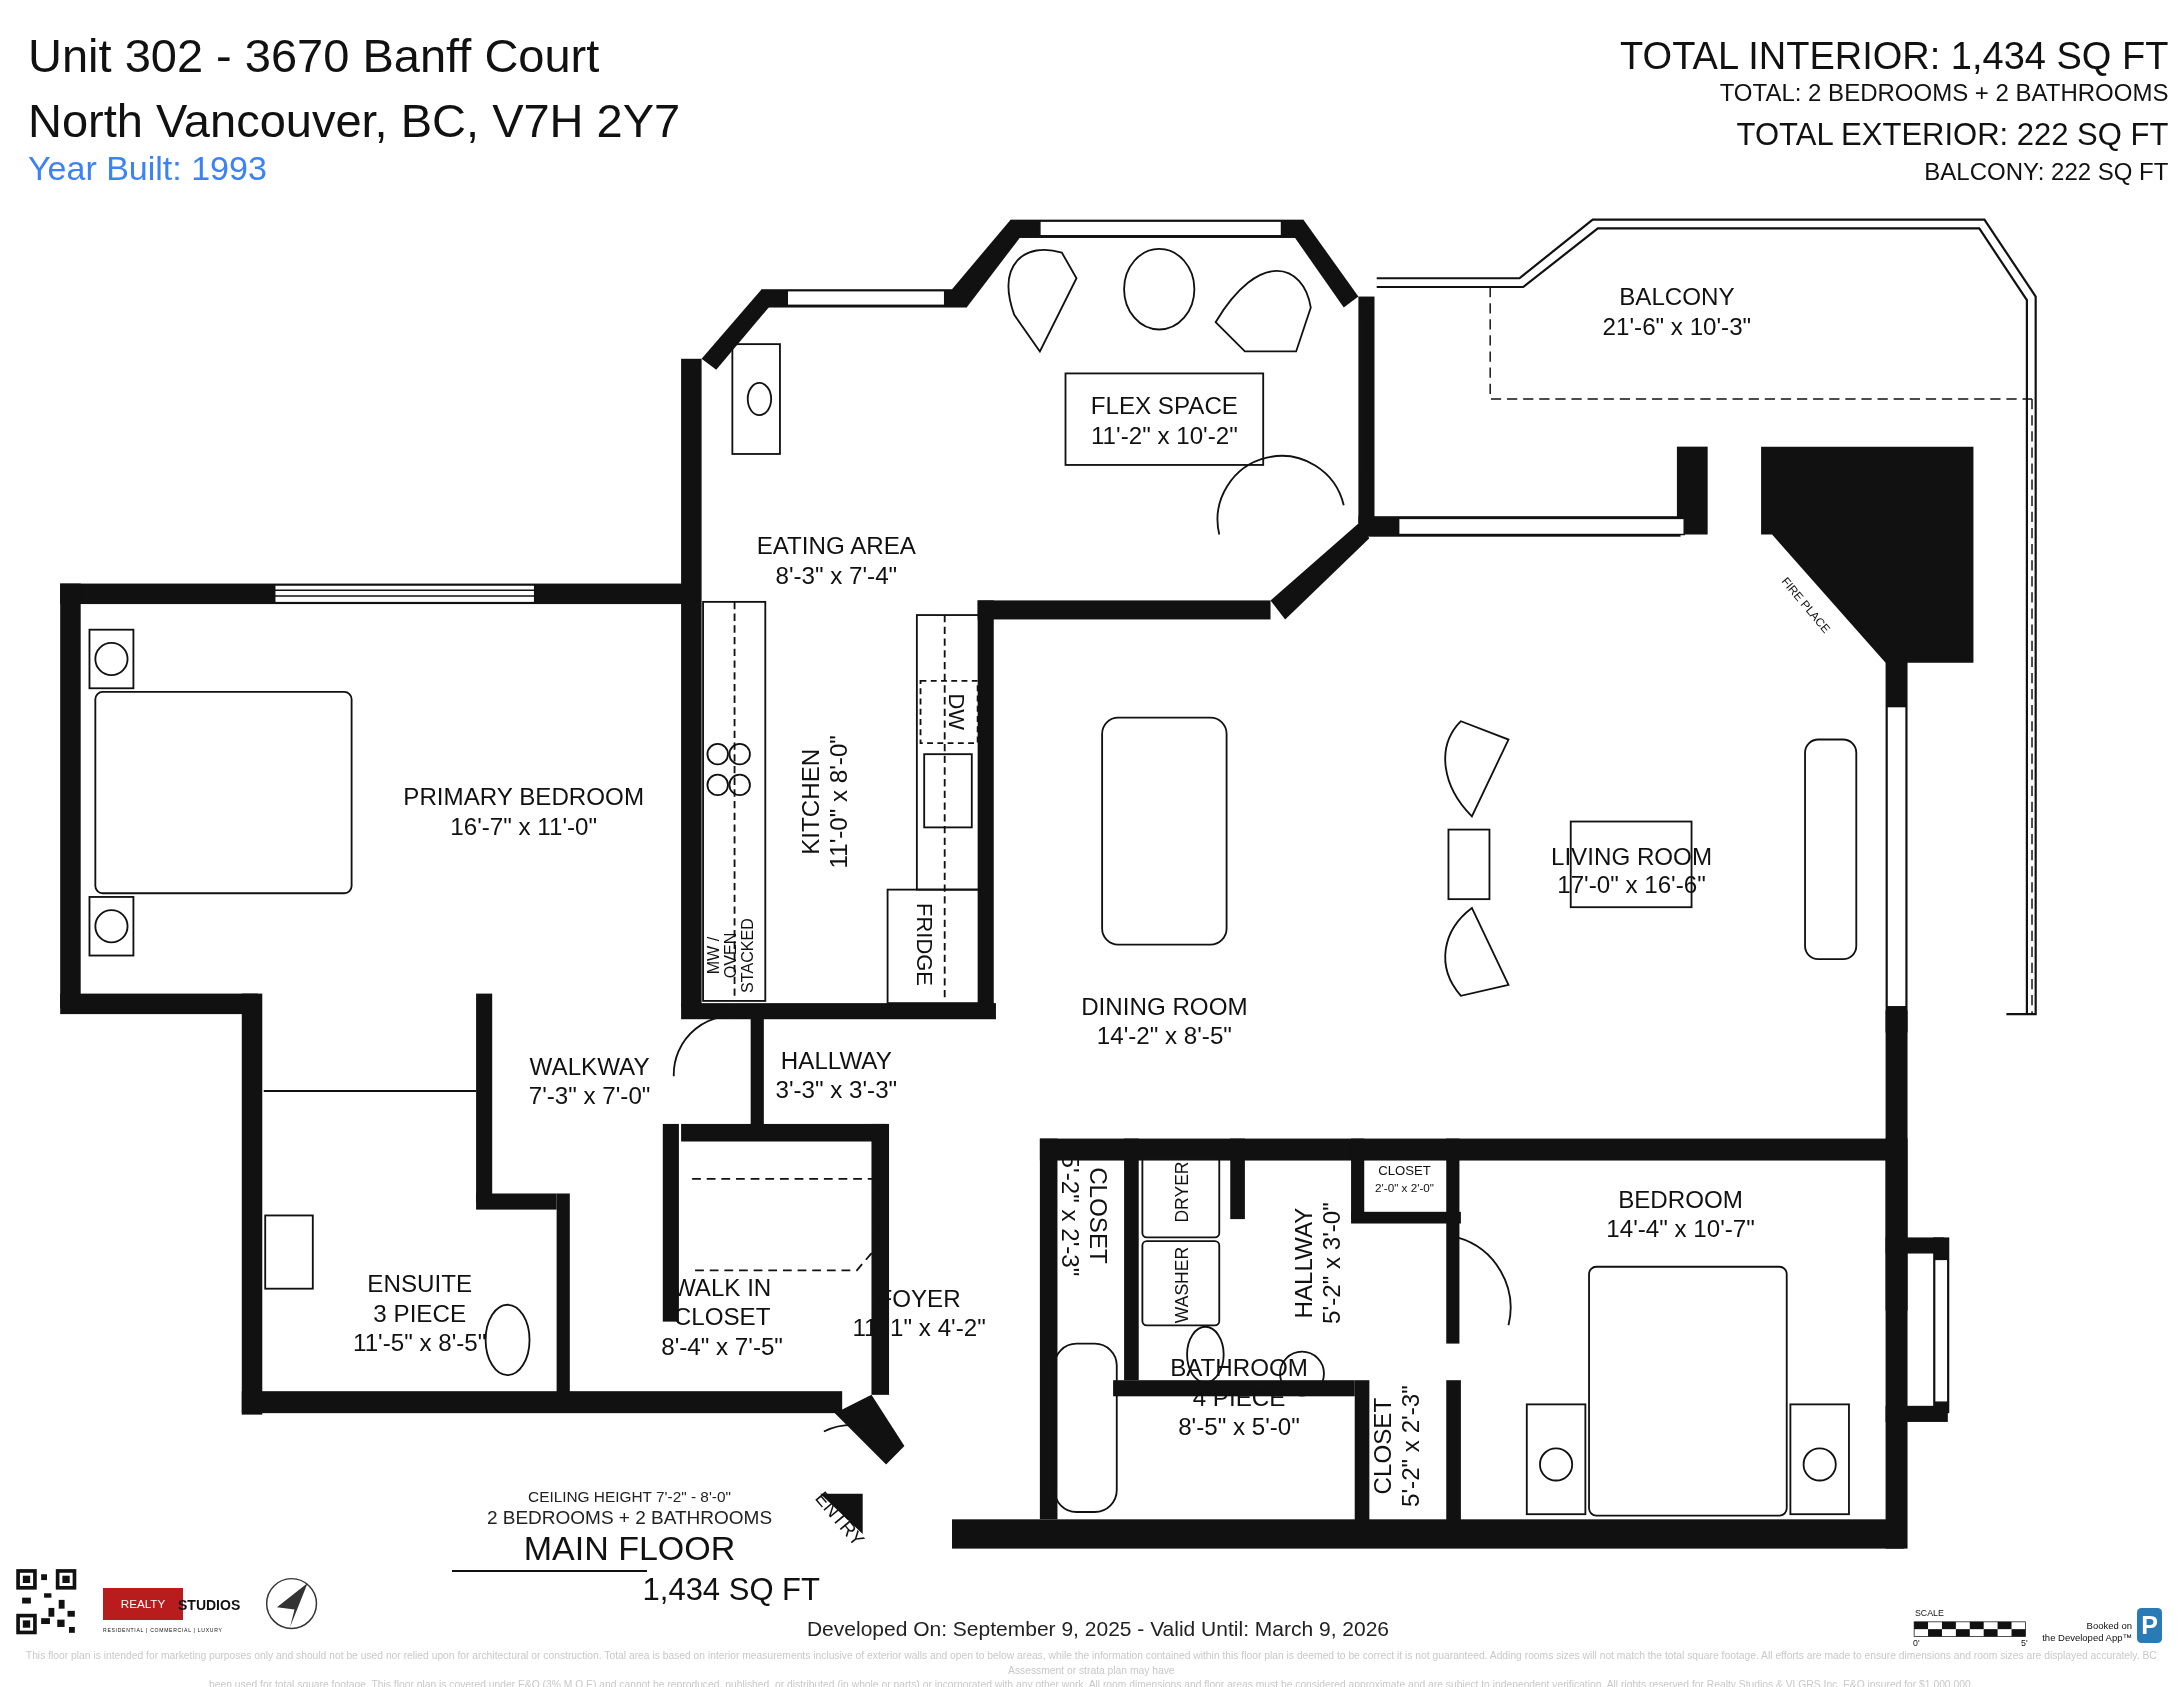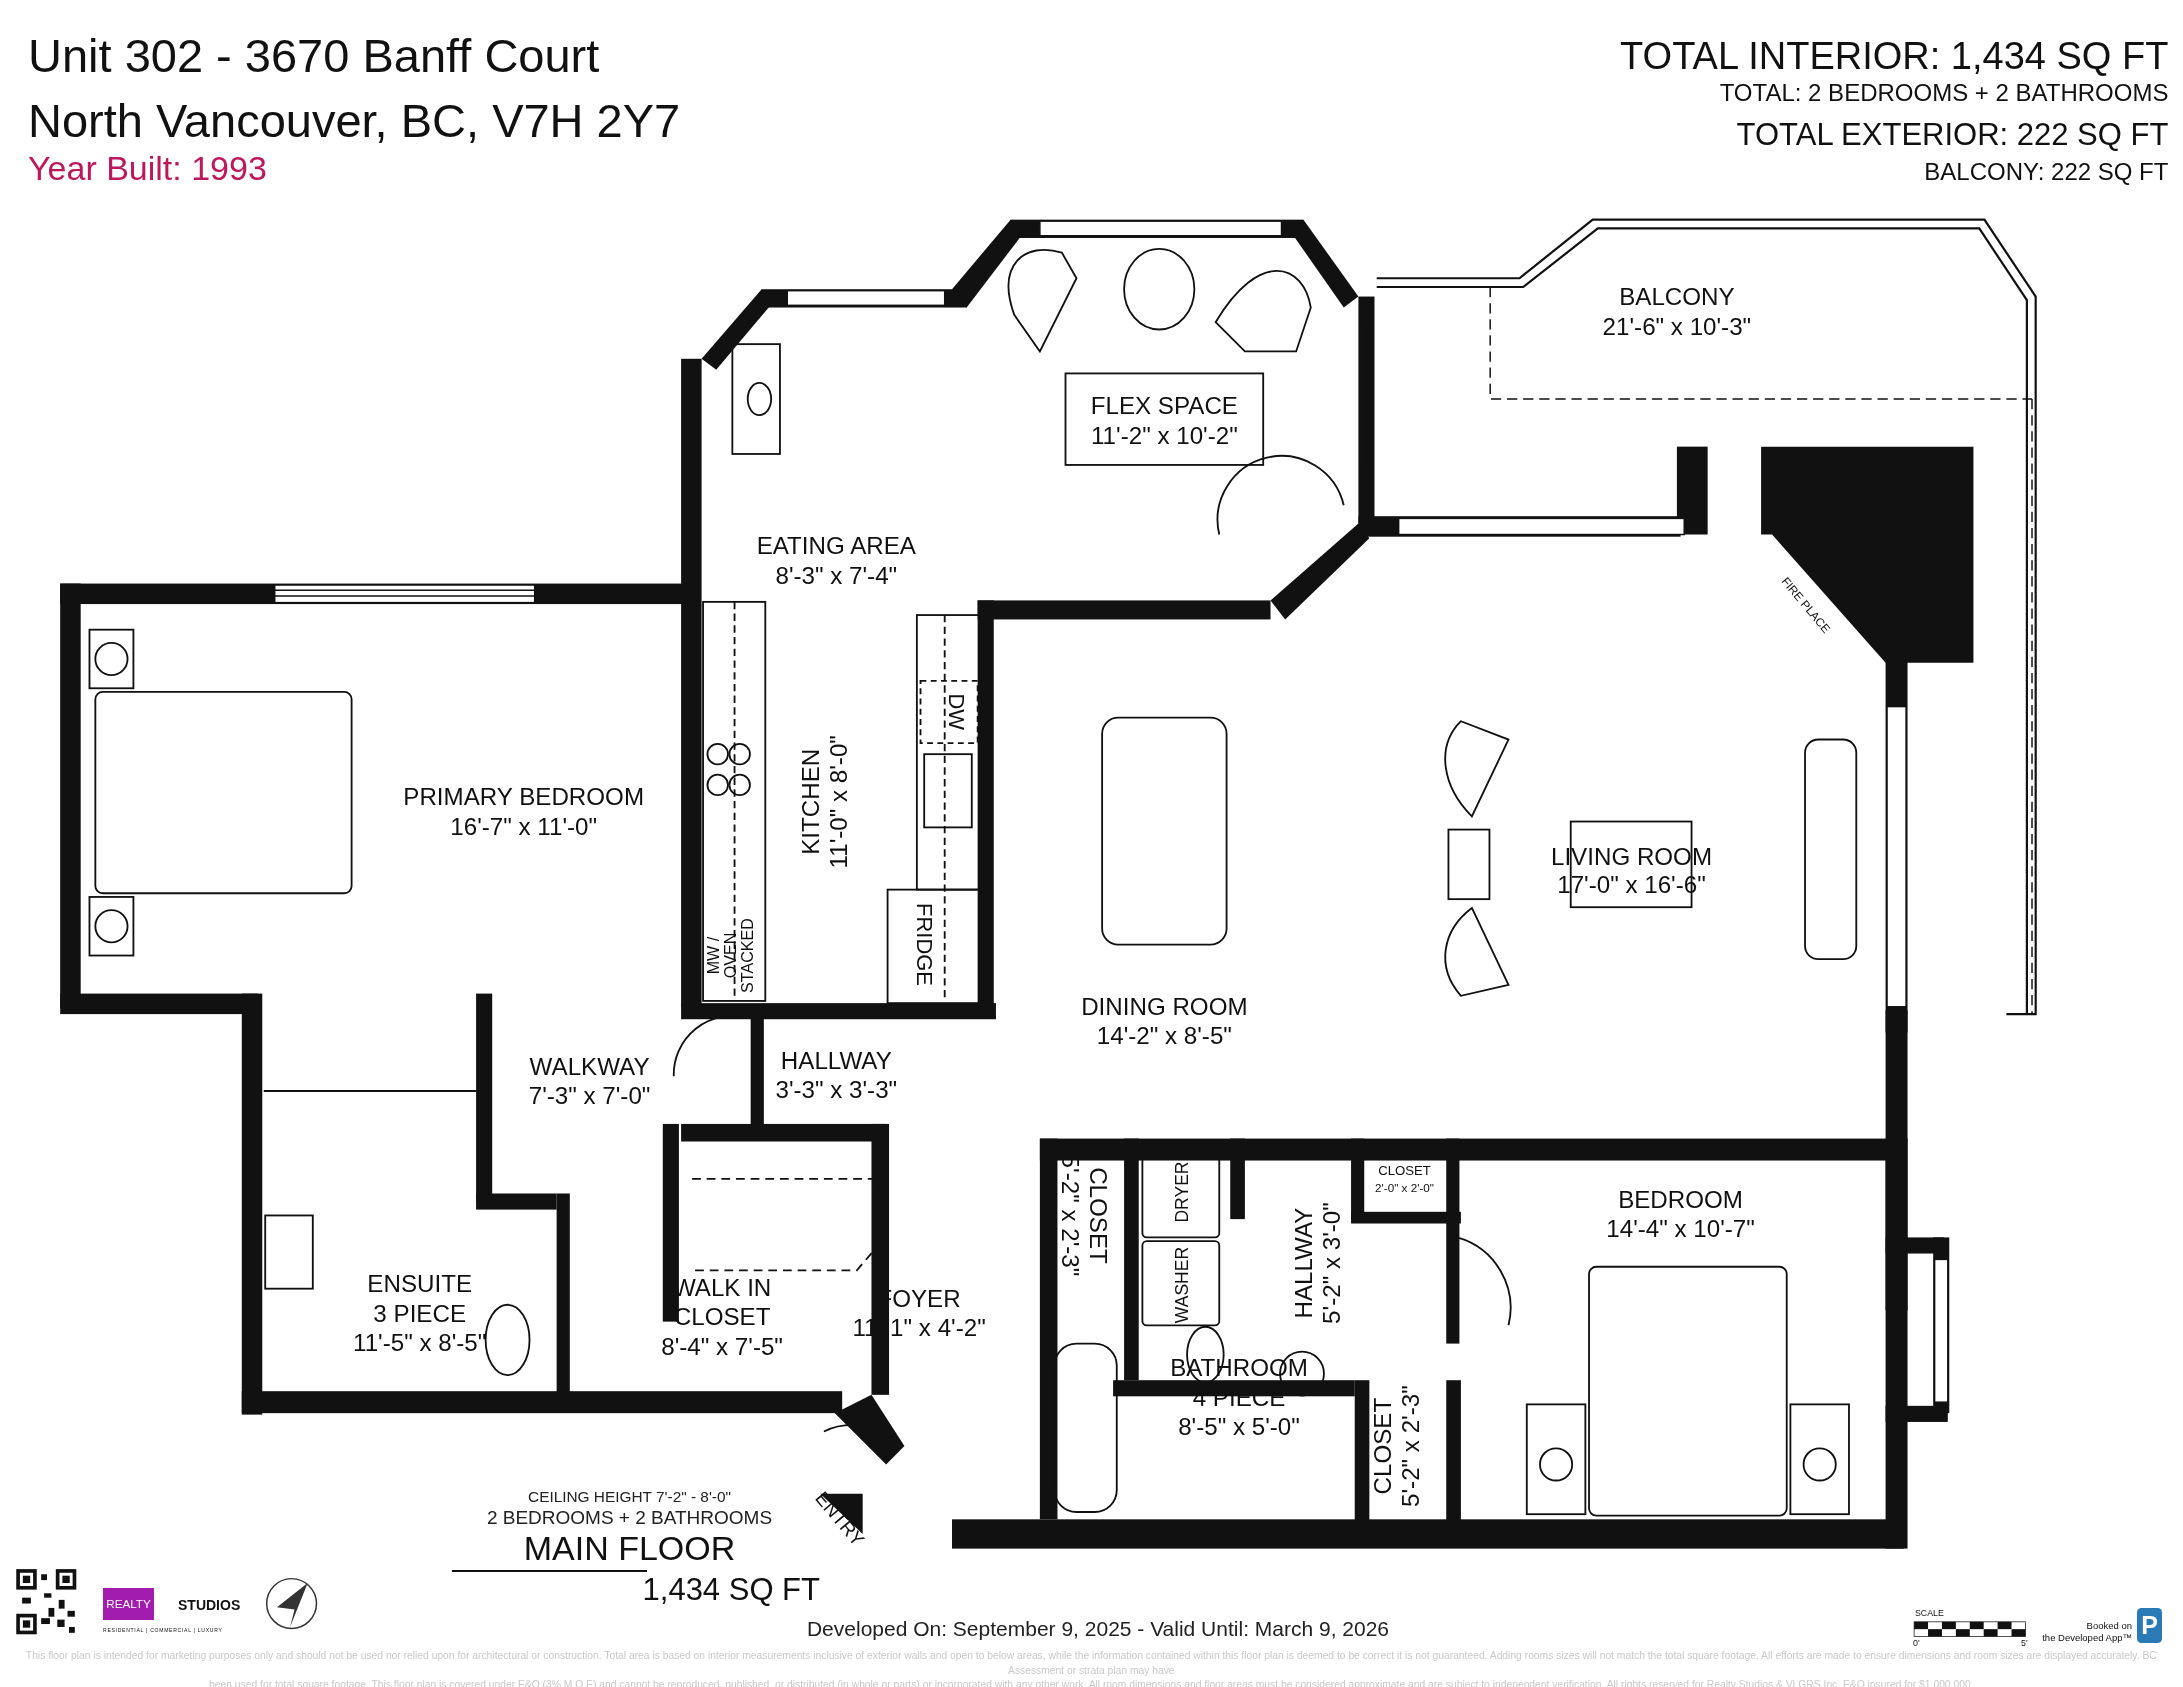--- a/index.html
+++ b/index.html
@@ -1,34 +1,34 @@
 <!DOCTYPE html>
 <html style="font-size:11.7px"><head>
 <meta charset="utf-8">
 <style>
   html, body { margin:0; padding:0; background:#ffffff; }
   body { width:2183px; height:1687px; position:relative; overflow:hidden; font-family:"Liberation Sans", sans-serif; color:#111; }
   .abs { position:absolute; }
   .addr1 { left:28px; top:29px; font-size:47px; line-height:53px; }
   .addr2 { left:28px; top:94px; font-size:47px; line-height:53px; }
-  .year { left:28px; top:149px; font-size:34px; line-height:38px; color:#be185d; }
+  .year { left:28px; top:149px; font-size:34px; line-height:38px; color:#3b82f6; }
   .tot-int { right:14.6px; top:34px; font-size:38px; line-height:44px; }
   .tot-int-sub { right:14.6px; top:79px; font-size:24px; line-height:28px; text-align:right;margin-left:40px; }
   .tot-ext { right:14.6px; top:113px; font-size:31px; line-height:44px; text-align:center; }
   .tot-ext-sub { right:14.6px; top:158px; font-size:24px; line-height:28px; text-align:right; }
   svg.plan { position:absolute; left:0; top:0; }
   .lbl { font-family:"Liberation Sans", sans-serif; fill:#111; }
   .ceiling { left:410px; top:1488px; width:439px; text-align:center; font-size:15.4px; color:#222; }
   .bedbath { left:366px; top:1507px; width:527px; text-align:center; font-size:19px; color:#222; }
   .mainfloor { left:439px; top:1529px; width:381px; text-align:center; font-size:34px; line-height:38px; }
   .mf-rule { left:452px; top:1570px; width:195px; height:2.2px; background:#111; }
   .mf-sqft { left:439px; top:1572px; width:381px; text-align:right; font-size:31px; line-height:35px; }
   .developed { left:732px; top:1617px; width:732px; text-align:center; font-size:21px; color:#222; }
   .disclaimer { left:7.3px; top:1649px; width:2168px; text-align:center; font-size:10.3px; line-height:14.6px; color:#c8c8c8; }
-  .logo-box { left:103px; top:1588px; width:51px; height:32px; background:#a21caf; color:#fff; font-size:11.7px; line-height:32px; text-align:center; }
+  .logo-box { left:103px; top:1588px; width:80px; height:32px; background:#b91c1c; color:#fff; font-size:11.7px; line-height:32px; text-align:center; }
   .logo-studios { left:178px; top:1597px; font-size:14px; font-weight:bold; }
   .logo-sub { left:103px; top:1627px; font-size:5.1px; letter-spacing:0.7px; }
   .scale-lbl { left:1915px; top:1608px; font-size:8.8px; }
   .scale-0 { left:1913px; top:1638px; font-size:8.8px; }
   .scale-5 { left:2021px; top:1638px; font-size:8.8px; }
   .pixi-txt { left:2029px; top:1620px; width:103px; text-align:right; font-size:9.5px; line-height:11.7px; }
   .pixi-badge { left:2137px; top:1608px; width:25px; height:35px; background:#2a7ab5; border-radius:4.4px; color:#fff; font-size:25px; font-weight:bold; text-align:center; line-height:35px; }
 </style>
 </head>
 <body>

